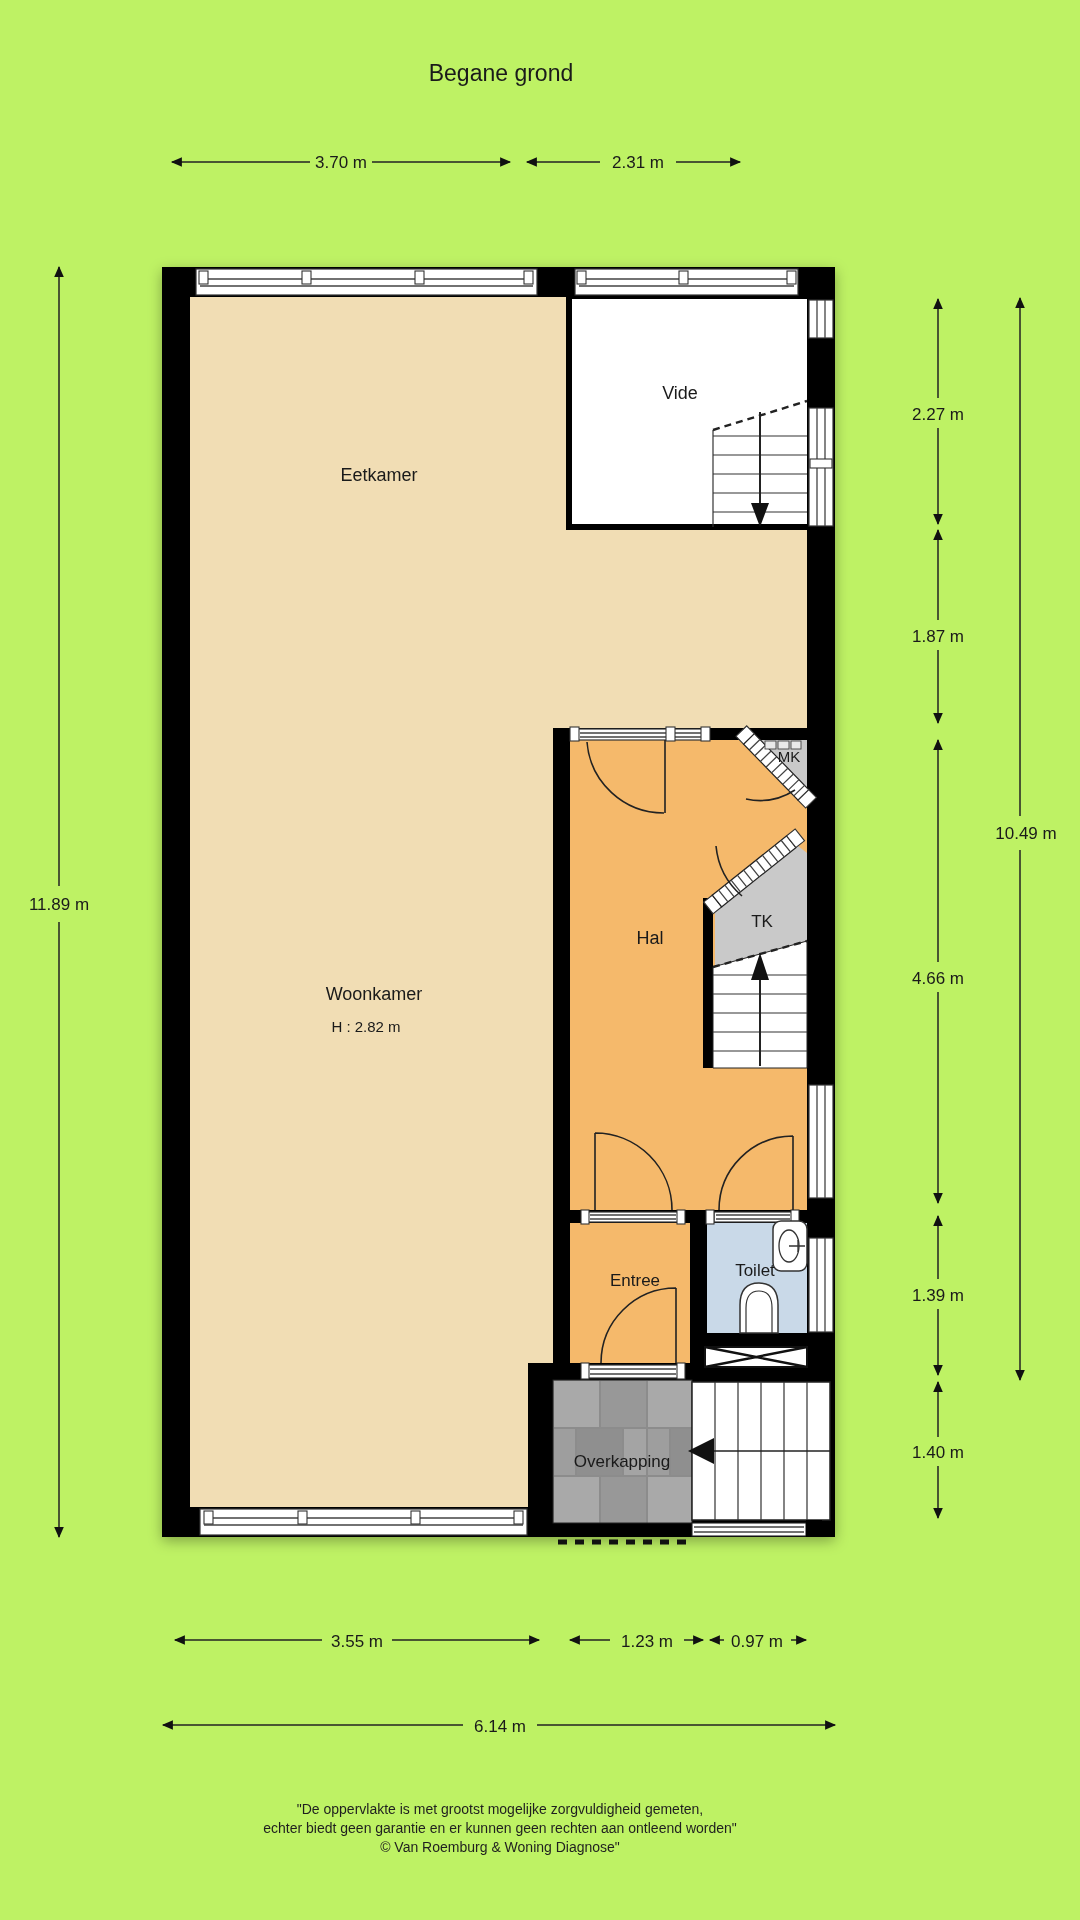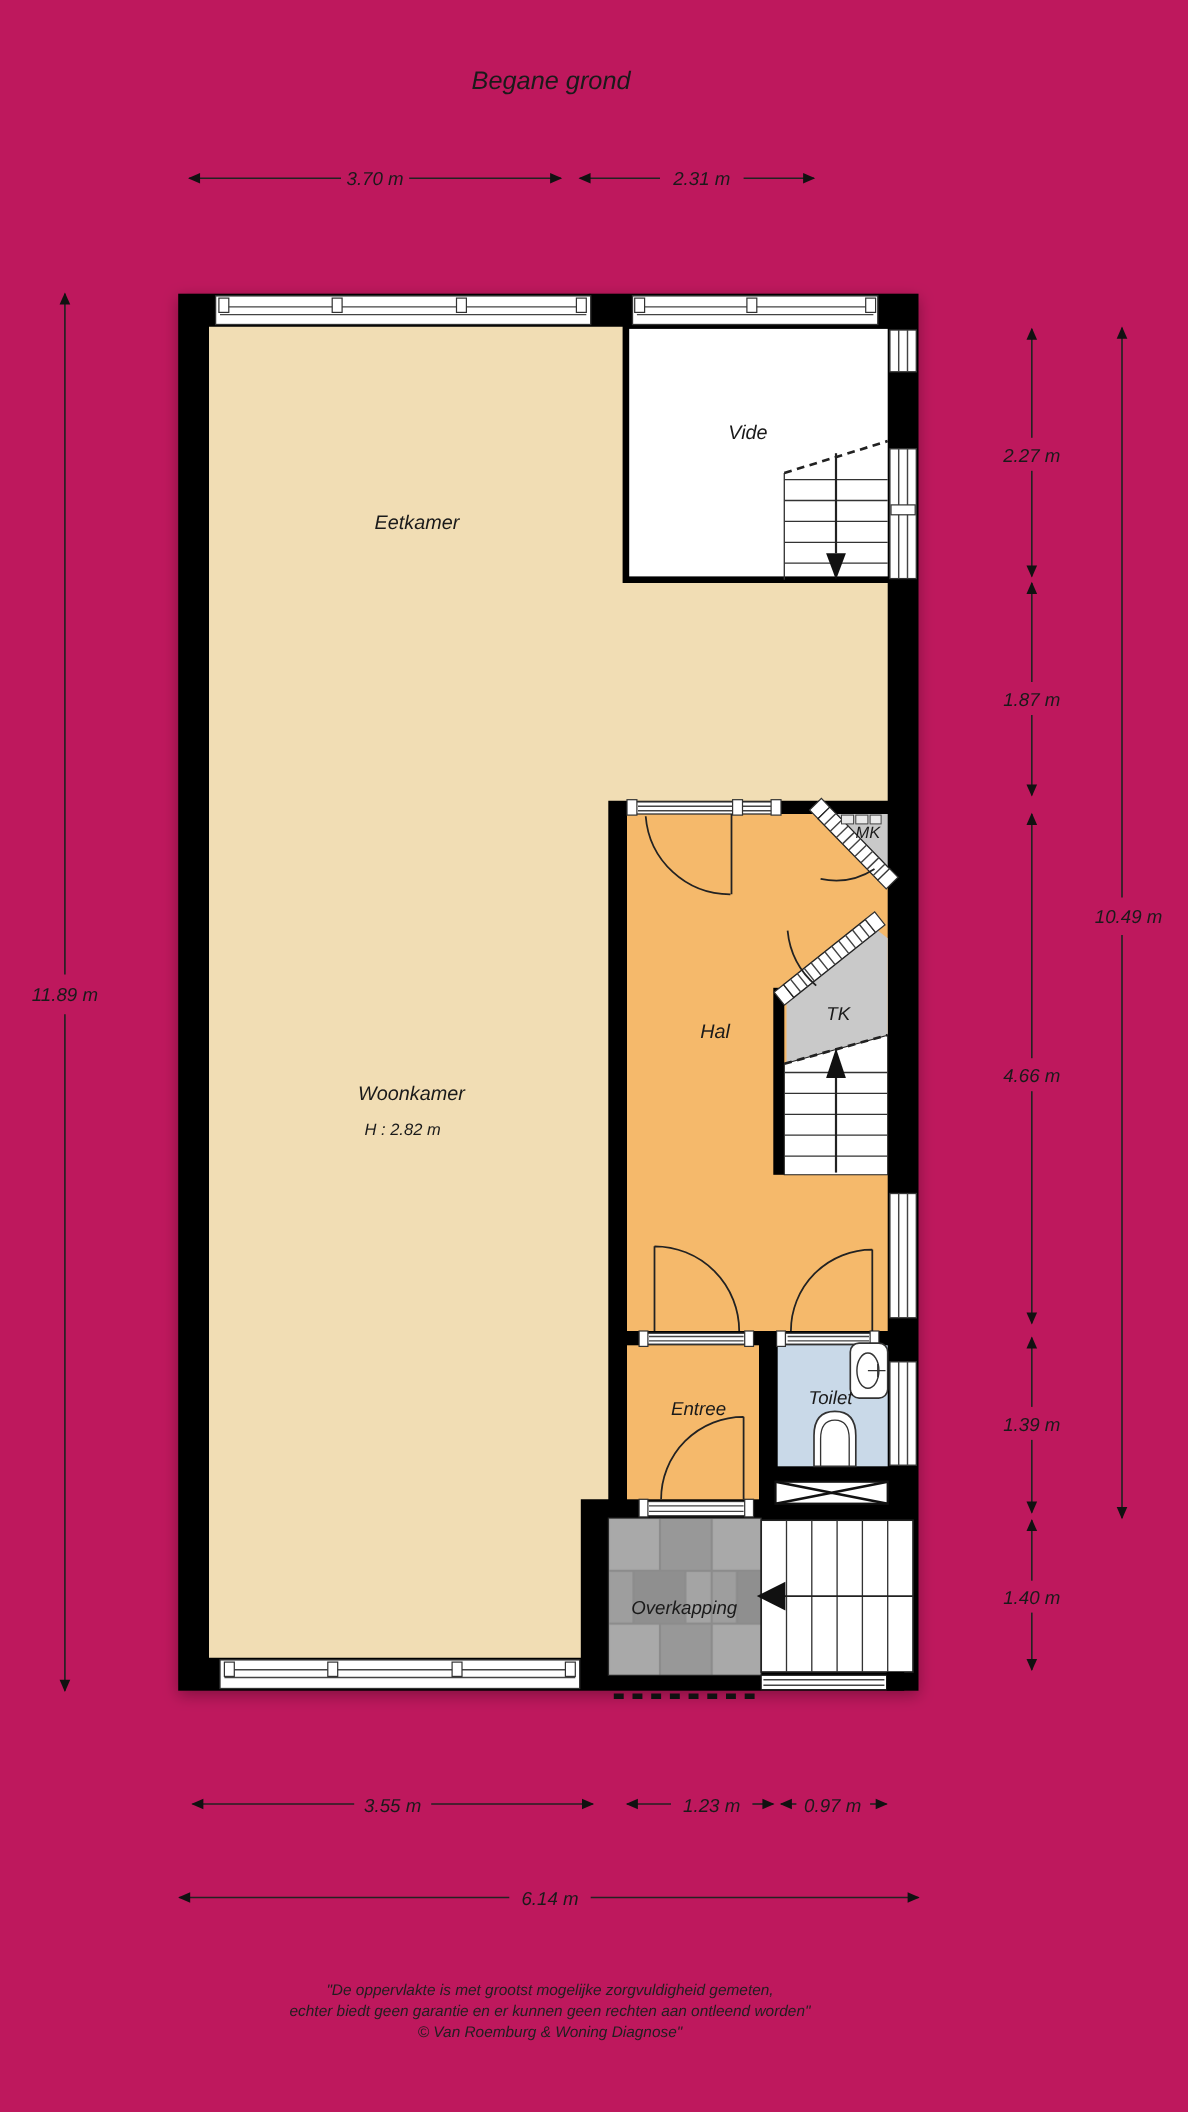--- a/index.html
+++ b/index.html
@@ -1,16 +1,16 @@
 <!DOCTYPE html>
 <html style="--wall: #000000; --floor-tan: #F1DDB4; --floor-orange: #F5B96B; --floor-blue: #C9D9E8; --closet-gray: #C9C9C9; --paving-base: #8C8C8C; --text: #1A1A1A;"><head>
 <meta charset="utf-8">
 <style>
   html,body{margin:0;padding:0;background:#ffffff;}
-  #page{position:relative;width:1080px;height:1920px;background:#be185d;overflow:hidden;font-style:italic;}
+  #page{position:relative;width:1080px;height:1920px;background:#bef264;overflow:hidden;}
   svg{position:absolute;left:0;top:0;}
   text{font-family:"Liberation Sans","DejaVu Sans",sans-serif;fill:var(--text,#1a1a1a);}
   .t-title{font-size:23px;}
   .t-room{font-size:18px;}
   .t-room-sm{font-size:17px;}
   .t-sub{font-size:15px;}
   .t-mk{font-size:15px;}
   .t-dim{font-size:17px;}
   .t-foot{font-size:14px;fill:#1f1f1f;}
   .mid{text-anchor:middle;}

